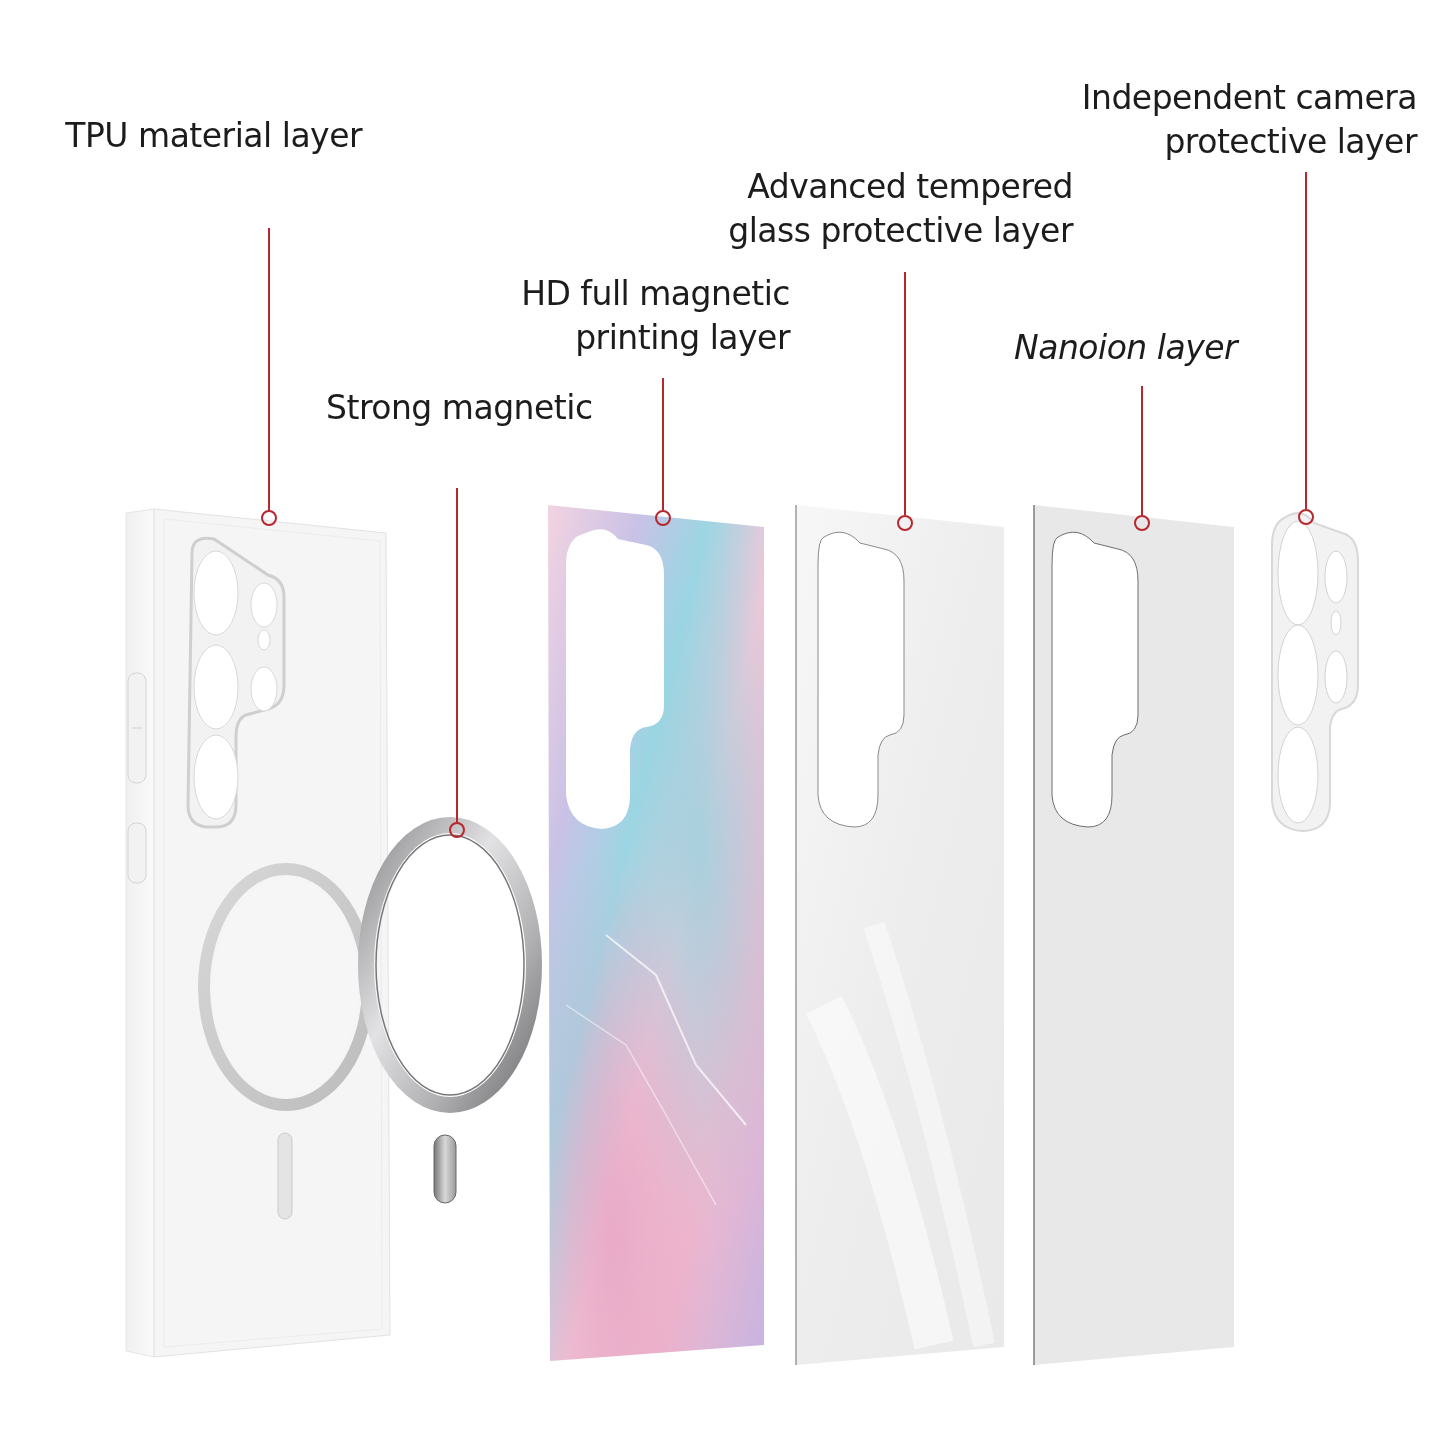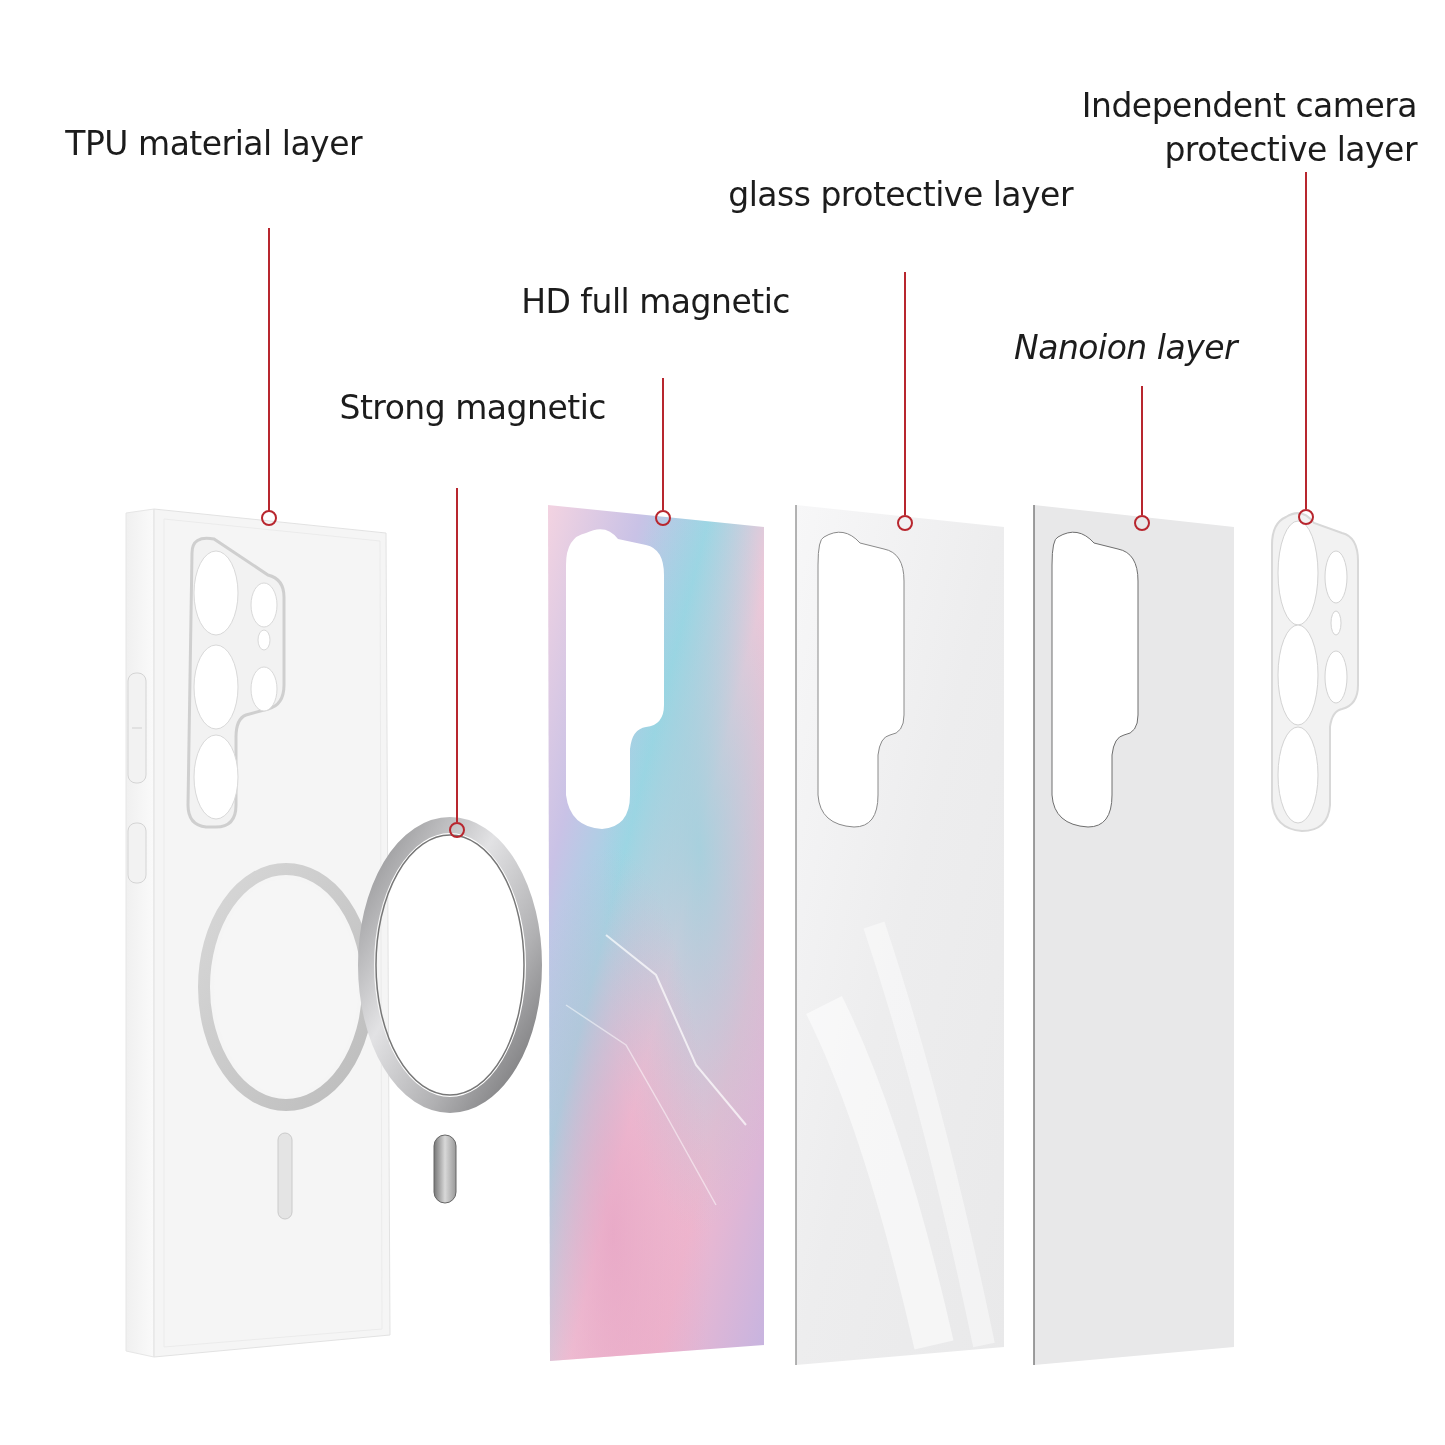--- a/index.html
+++ b/index.html
@@ -1,40 +1,42 @@
 <!DOCTYPE html>
 <html><head>
   <meta charset="utf-8">
   <style>
     html, body { margin: 0; padding: 0; background: #ffffff; }
     body { width: 1445px; height: 1445px; position: relative; overflow: hidden;
            font-family: "DejaVu Sans", "Liberation Sans", sans-serif; color: #1a1a1a; }
     .label { position: absolute; font-size: 33px; line-height: 44px; letter-spacing: -0.5px;
              white-space: nowrap; color: #1c1c1c; }
     .label .line { display: block; }
-    .label.right { text-align: right; margin-top: 8px; }
-    .label.center { text-align: right; }
+    .label.right { text-align: right; }
+    .label.center { text-align: left; }
     .leader { position: absolute; width: 2px; background: #b8262e; }
     .dot { position: absolute; width: 16px; height: 16px; border: 2px solid #b8262e; border-radius: 50%;
            background: transparent; box-sizing: border-box; }
     svg.part { position: absolute; overflow: visible; }
   </style>
 </head>
 <body>
 
 <div class="label right" style="right:1083px; top:114px;">
   <span class="line">TPU material layer</span>
 </div>
 <div class="label center" style="left:326px; top:386px; width:280px;">
   <span class="line">Strong magnetic</span>
 </div>
 <div class="label right" style="right:655px; top:272px;">
   <span class="line">HD full magnetic</span>
+  <span class="line">printing layer</span>
 </div>
 <div class="label right" style="right:372px; top:165px;">
+  <span class="line">Advanced tempered</span>
   <span class="line">glass protective layer</span>
 </div>
 <div class="label" style="left:1014px; top:326px;font-style:italic;">
   <span class="line">Nanoion layer</span>
 </div>
 <div class="label right" style="right:28px; top:76px;">
   <span class="line">Independent camera</span>
   <span class="line">protective layer</span>
 </div>
 

